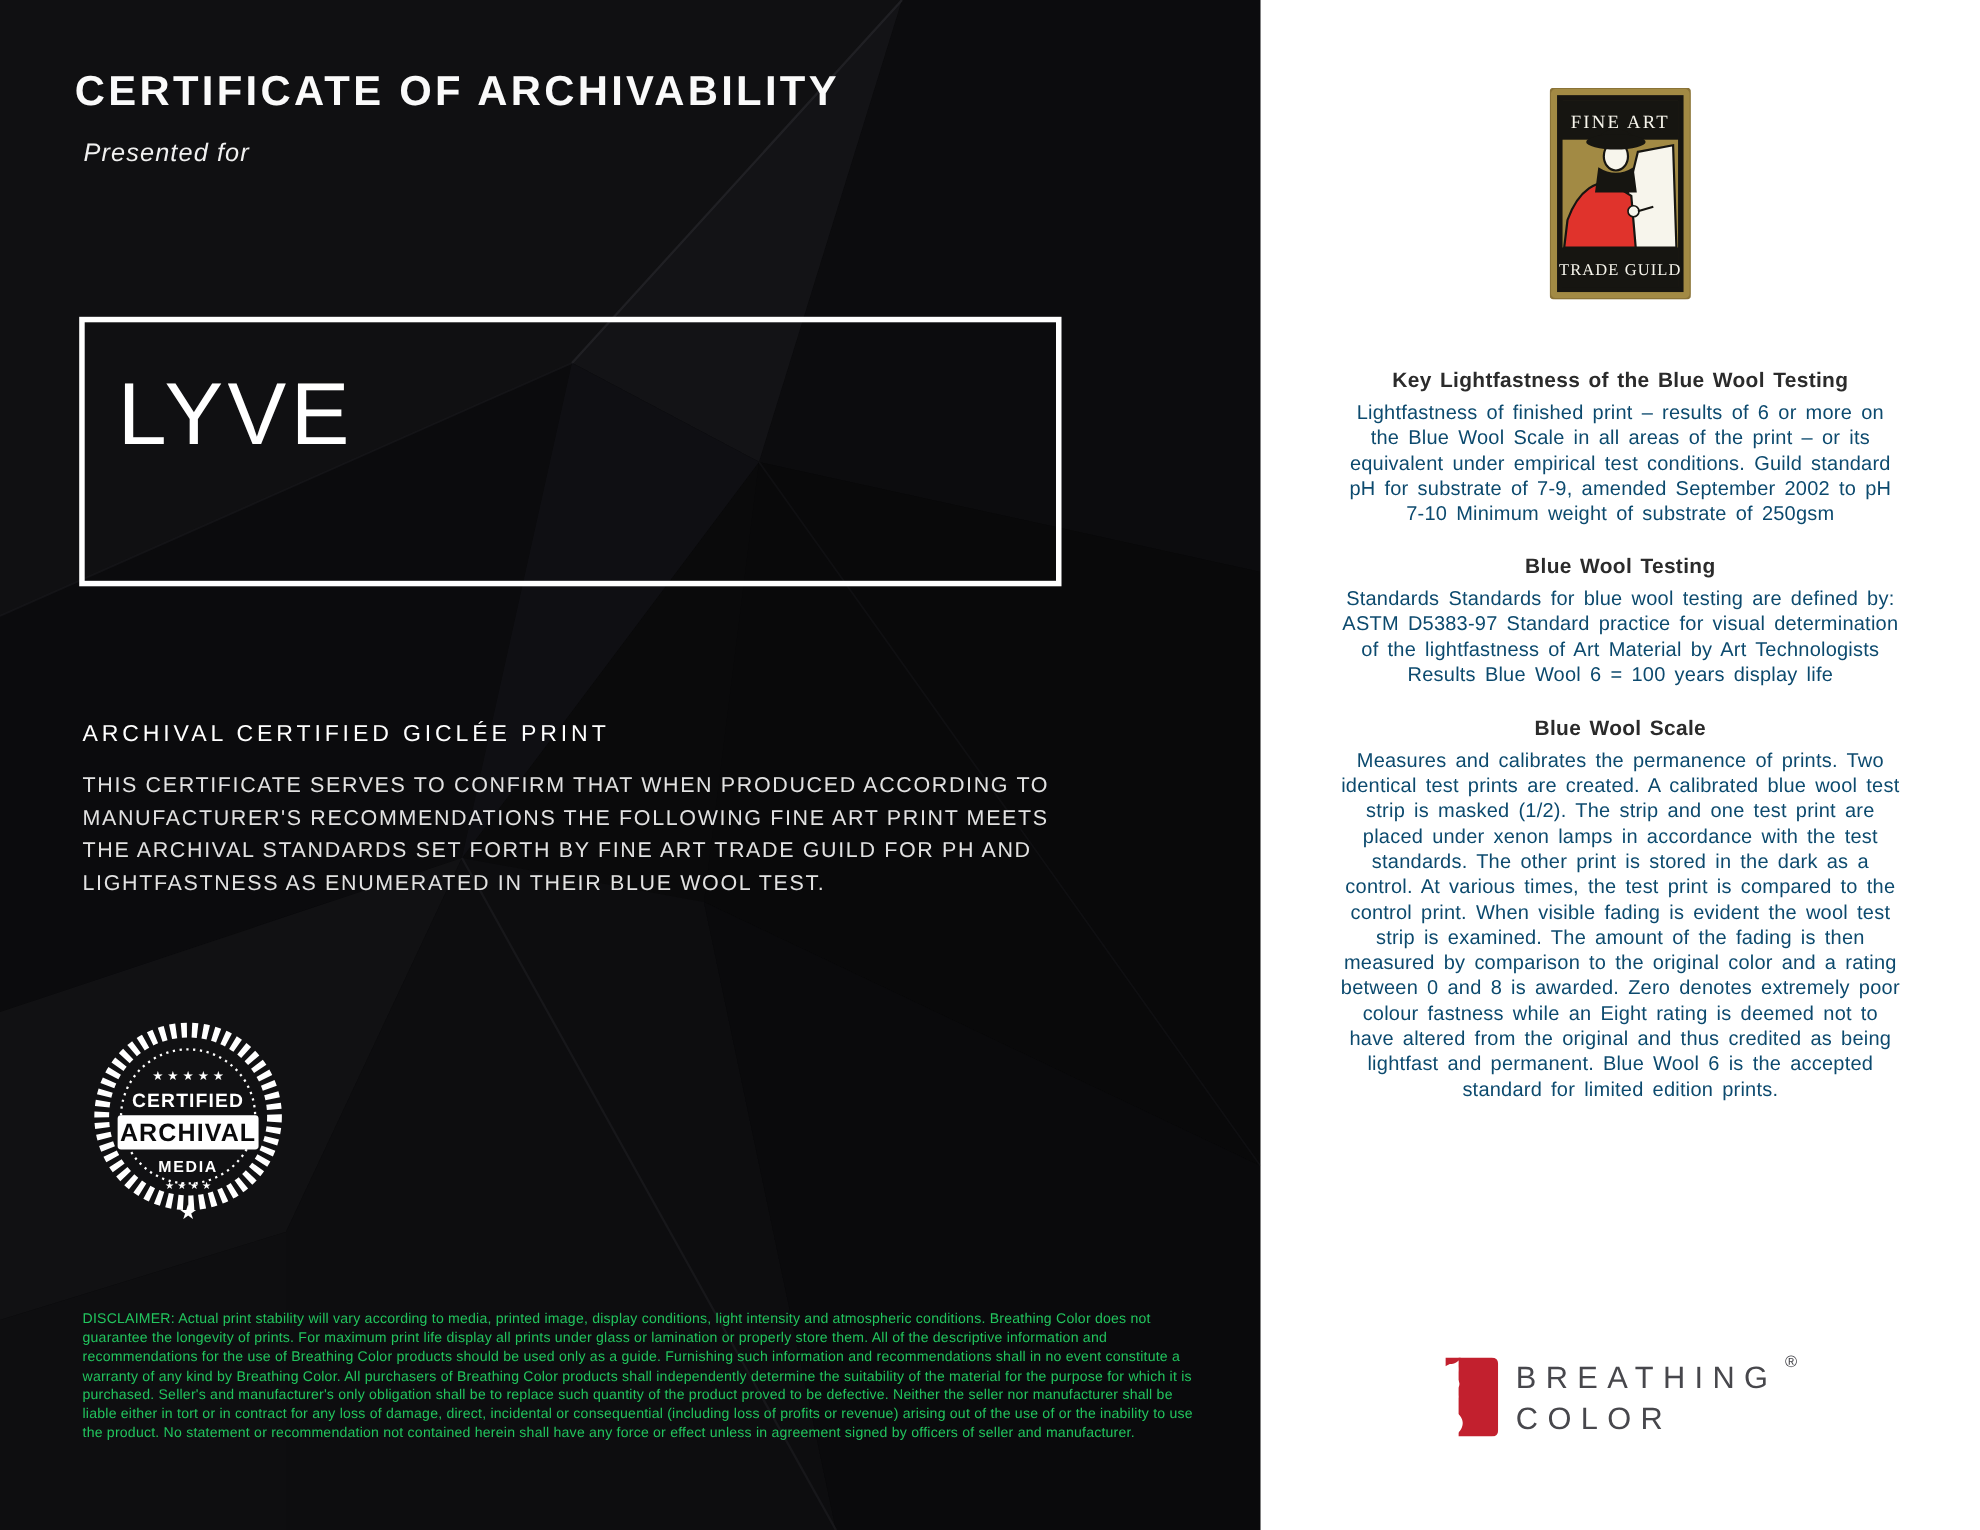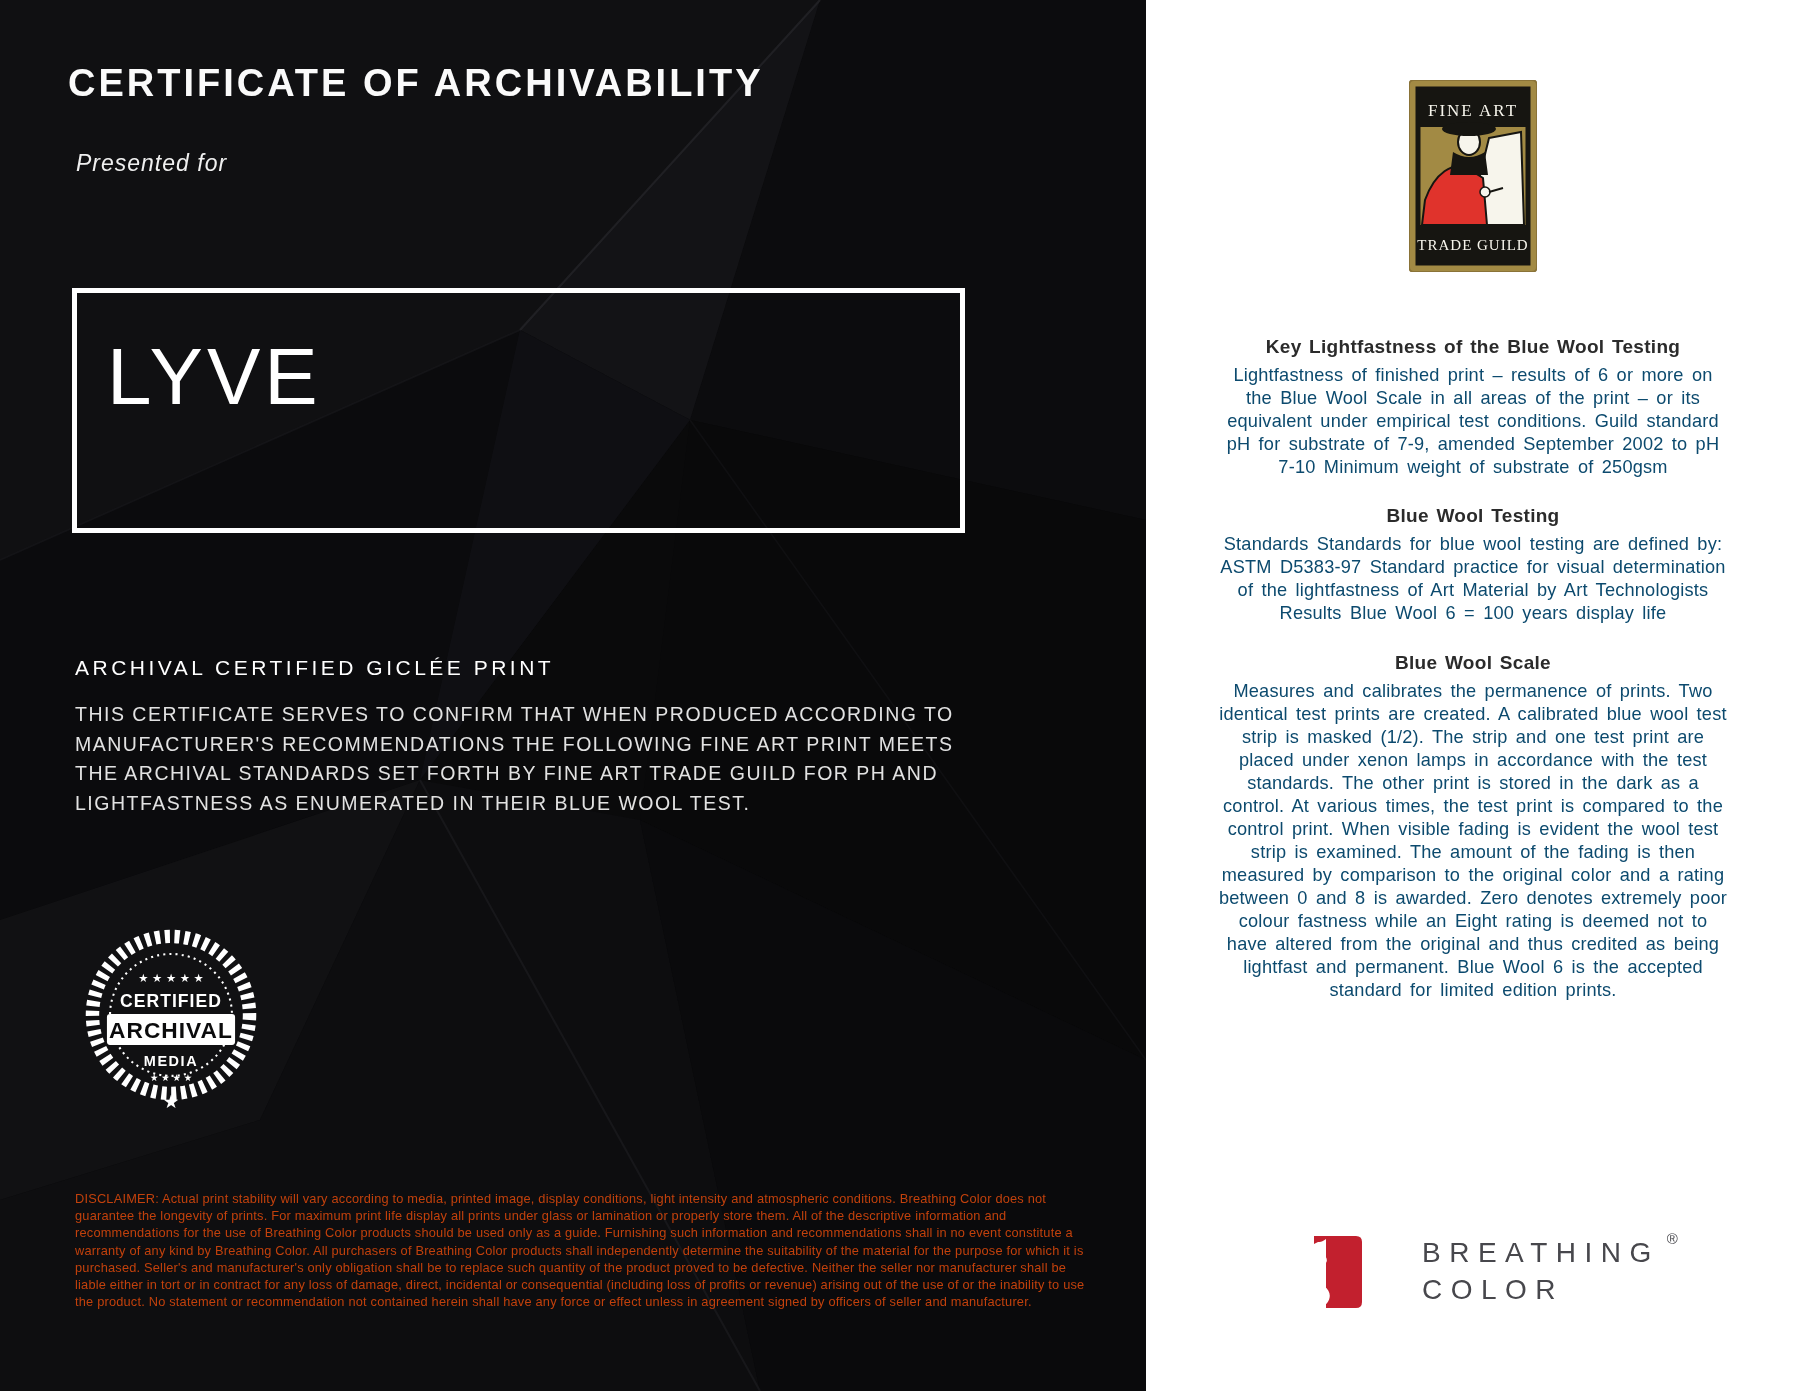--- a/index.html
+++ b/index.html
@@ -5,50 +5,50 @@
   html,body{margin:0;padding:0;background:#ffffff;}
   .page{position:relative;width:1800px;height:1391px;overflow:hidden;background:#ffffff;
         font-family:"Liberation Sans", sans-serif;}
 
   
   .left-panel{position:absolute;left:0;top:0;width:1146px;height:1391px;background:#0a0a0b;overflow:hidden;}
   .facets{position:absolute;left:0;top:0;width:100%;height:100%;}
 
   .cert-title{position:absolute;left:68px;top:62px;font-size:38px;font-weight:700;
               letter-spacing:3px;color:#fafafa;}
-  .presented-for{position:absolute;left:76px;top:150px;font-size:23px;font-style:italic;
+  .presented-for{position:absolute;left:76px;top:125px;font-size:23px;font-style:italic;
                  letter-spacing:1px;color:#f0f0f0;}
 
   .name-box{position:absolute;left:72px;top:288px;width:883px;height:235px;border:5px solid #ffffff;}
   .product-name{position:absolute;left:30px;top:38px;font-size:80px;font-weight:200;
                 letter-spacing:4px;color:#ffffff;font-family:"Liberation Sans", sans-serif;}
 
   .subheading{position:absolute;left:75px;top:656px;font-size:21px;font-weight:400;
               letter-spacing:3.5px;color:#ffffff;}
   .left-body{position:absolute;left:75px;top:700px;width:905px;font-size:19.5px;line-height:29.5px;
              letter-spacing:1.5px;color:#e2e2e2;}
 
   .badge{position:absolute;left:78px;top:924px;width:186px;height:186px;}
 
   .disclaimer{position:absolute;left:75px;top:1190px;width:1015px;font-size:12.8px;line-height:17.2px;
-              letter-spacing:0.2px;color:#c2410c;}
+              letter-spacing:0.2px;color:#22c55e;}
 
   
   .right-panel{position:absolute;left:1146px;top:0;width:654px;height:1391px;background:#ffffff;}
   .guild-logo{position:absolute;left:50%;transform:translateX(-50%);top:80px;width:128px;height:192px;}
 
   .section{position:absolute;left:50%;transform:translateX(-50%);width:560px;text-align:center;}
   .section-heading{font-size:19px;font-weight:700;color:#2b2b2b;letter-spacing:0.3px;word-spacing:2px;}
   .section-body{margin:6px auto 0 auto;max-width:510px;font-size:18.2px;line-height:23px;color:#0c4a6e;
                 letter-spacing:0.2px;word-spacing:3px;}
   .section-1{top:336px;}
   .section-2{top:505px;}
   .section-3{top:652px;}
 
-  .brand-logo{position:absolute;left:168px;top:1234px;display:flex;align-items:flex-end;gap:44px;}
+  .brand-logo{position:absolute;left:168px;top:1234px;display:flex;align-items:flex-start;}
   .brand-icon{width:48px;height:72px;flex:0 0 auto;}
   .brand-words{margin-left:16px;position:relative;color:#47474c;}
   .brand-line{font-size:28px;letter-spacing:8.5px;line-height:37px;font-weight:400;}
   .brand-reg{position:absolute;right:-18px;top:-4px;font-size:15px;letter-spacing:0;color:#47474c;}
 </style>
 </head>
 <body>
 
 <div class="page">
 

